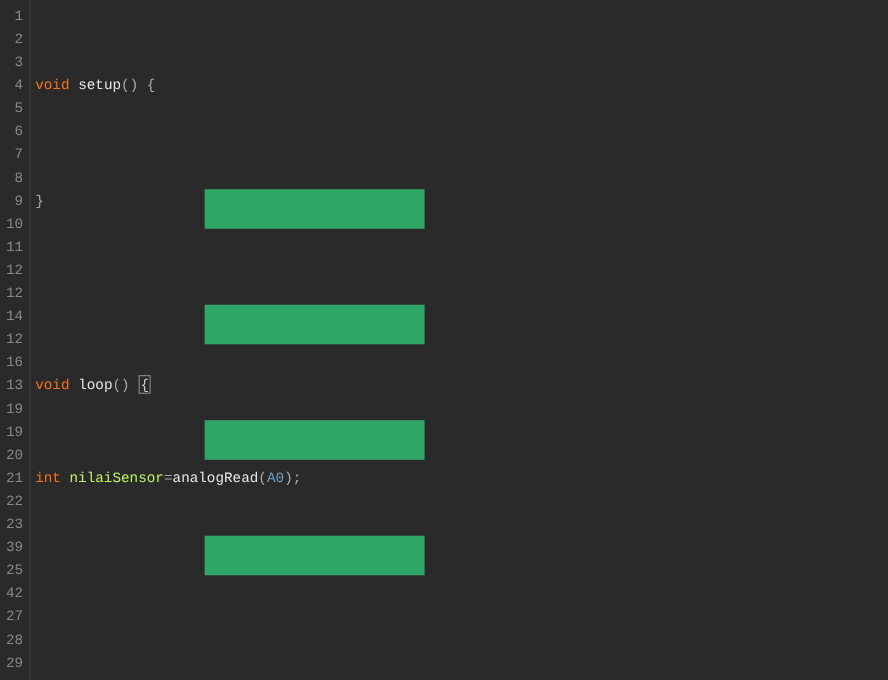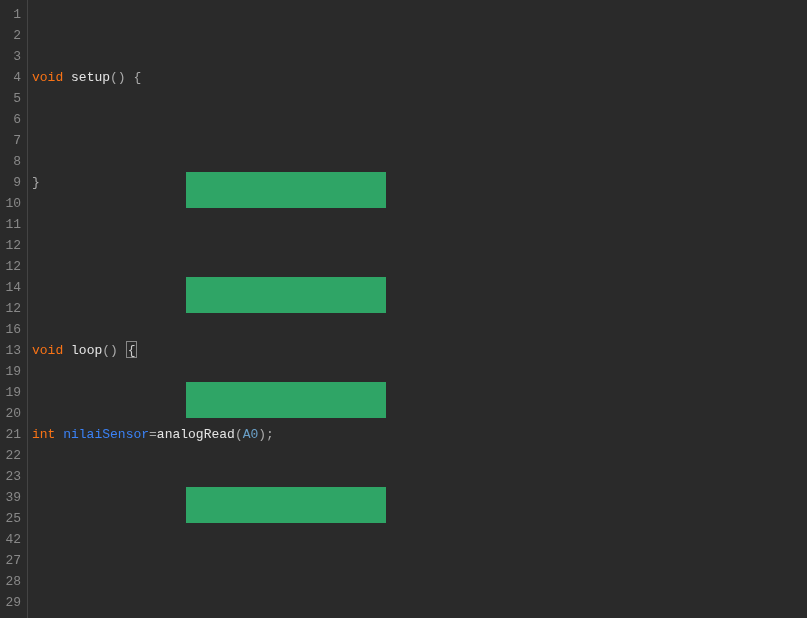--- a/index.html
+++ b/index.html
@@ -34,21 +34,21 @@
   .line {
     height: 21px;
     position: relative;
   }
   .kw-blue { color: #f97316; }       
   .fn-teal { color: #e5e5e5; }       
   .member { color: #d07c3a; }        
   .num { color: #e0a44a; }           
   .const { color: #6aa0c8; }         
   .punct { color: #aaa; }
-  .ident { color: #3b82f6; }
+  .ident { color: #bef264; }
   .cursor-box {
     display: inline-block;
     border: 1px solid #888;
     padding: 0 1px;
     line-height: 17px;
     height: 17px;
   }
   .redact {
     position: absolute;
     background: #2fa566;

